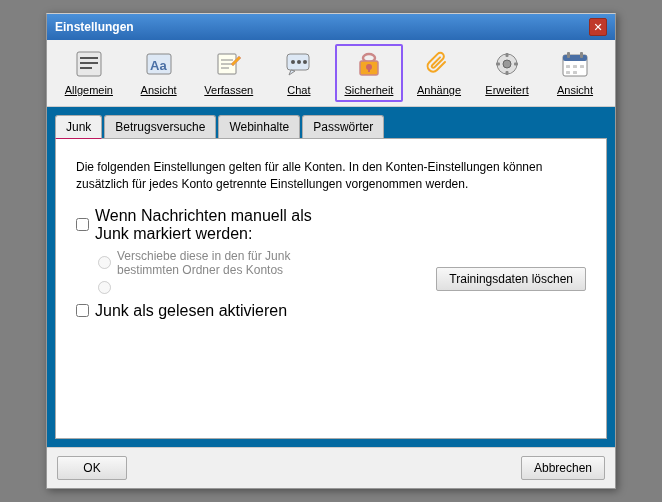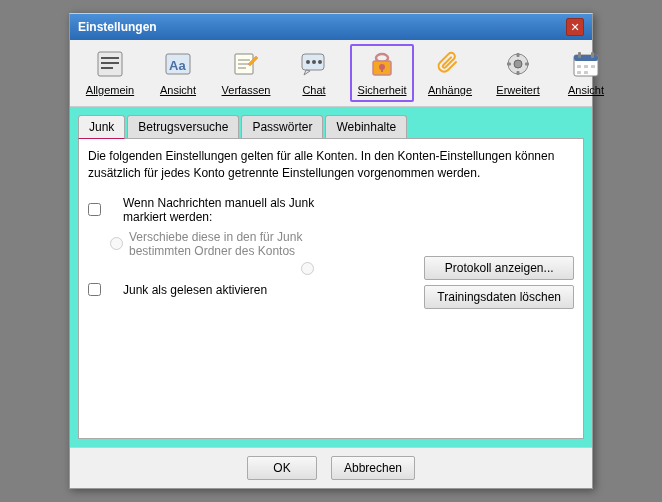--- a/index.html
+++ b/index.html
@@ -7,22 +7,22 @@
       font-family: 'Segoe UI', Tahoma, sans-serif;
       font-size: 12px;
       background: #808080;
       display: flex;
       align-items: center;
       justify-content: center;
       width: 662px;
       height: 502px;
     }
     .window {
-      width: 524px;
-      background: #5eead4;
+      width: 570px;
+      background: #0369a1;
       border: 1px solid #999;
       border-top: 1px solid #ccc;
       box-shadow: 2px 2px 8px rgba(0,0,0,0.4);
     }
     .title-bar {
       background: linear-gradient(to bottom, #4a90d9, #2a6ab5);
       color: white;
       padding: 4px 8px;
       display: flex;
       align-items: center;
@@ -98,21 +98,21 @@
     .tab.active {
       background: #f0f0f0;
       border-bottom: 1px solid #be185d;
       margin-bottom: -1px;
       z-index: 1;
     }
     .tab-content {
       border: 1px solid #aaa;
       border-top: none;
       background: #fff;
-      padding: 9px;
+      padding: 20px;
       min-height: 300px;
     }
     .info-text {
       font-size: 12px;
       color: #000;
       margin-bottom: 14px;
       line-height: 1.4;
     }
     .checkbox-row {
       display: flex;
@@ -124,49 +124,47 @@
       width: 13px;
       height: 13px;
     }
     .radio-row {
       display: flex;
       align-items: center;
       gap: 6px;
       margin-left: 22px;
       margin-bottom: 4px;
       color: #888;
-      justify-content: flex-end;
     }
     .radio-row input[type="radio"] {
       width: 13px;
       height: 13px;
     }
     .radio-row label {
       color: #888;
     }
     .checkbox-label {
-      font-size: 12px;
-      margin-left: 16px;
+      font-size: 16px;
     }
     .btn {
       background: linear-gradient(to bottom, #f8f8f8, #e0e0e0);
       border: 1px solid #aaa;
       padding: 4px 12px;
       font-size: 12px;
       cursor: pointer;
       border-radius: 2px;
       min-width: 80px;
     }
     .btn-primary {
       background: linear-gradient(to bottom, #f8f8f8, #e0e0e0);
       border: 1px solid #aaa;
     }
     .bottom-bar {
       display: flex;
-      justify-content: center;
+      justify-content: space-between;
       padding: 8px 10px;
       gap: 14px;
       border-top: 1px solid #ccc;
       background: #f0f0f0;
     }
     .btn-ok {
       min-width: 70px;
     }
     .btn-cancel {
       min-width: 70px;
@@ -298,22 +296,22 @@
       </span>
       <span class="toolbar-label">Ansicht</span>
     </div>
   </div>
 
   <div class="content-area">
 
     <div class="tabs-row">
       <div class="tab active">Junk</div>
       <div class="tab">Betrugsversuche</div>
+      <div class="tab">Webinhalte</div>
       <div class="tab">Passwörter</div>
-      <div class="tab">Webinhalte</div>
     </div>
 
     <div class="tab-content">
       <p class="info-text">Die folgenden Einstellungen gelten für alle Konten. In den Konten-Einstellungen können zusätzlich für jedes Konto getrennte Einstellungen vorgenommen werden.</p>
 
       <div class="content-with-side">
         <div class="main-settings">
 
           <div class="checkbox-row">
             <input type="checkbox" id="cb1" style="">
@@ -330,21 +328,20 @@
           </div>
 
           <div class="checkbox-row" style="margin-top:8px;">
             <input type="checkbox" id="cb2" style="">
             <label for="cb2" class="checkbox-label">Junk als gelesen aktivieren</label>
           </div>
 
         </div>
 
         <div class="side-btn-group">
-          <button class="btn">Protokoll anzeigen...</button>
           <button class="btn">Trainingsdaten löschen</button>
         </div>
       </div>
     </div>
   </div>
 
   <div class="bottom-bar">
     <button class="btn btn-ok btn-primary">OK</button>
     <button class="btn btn-cancel">Abbrechen</button>
   </div>

